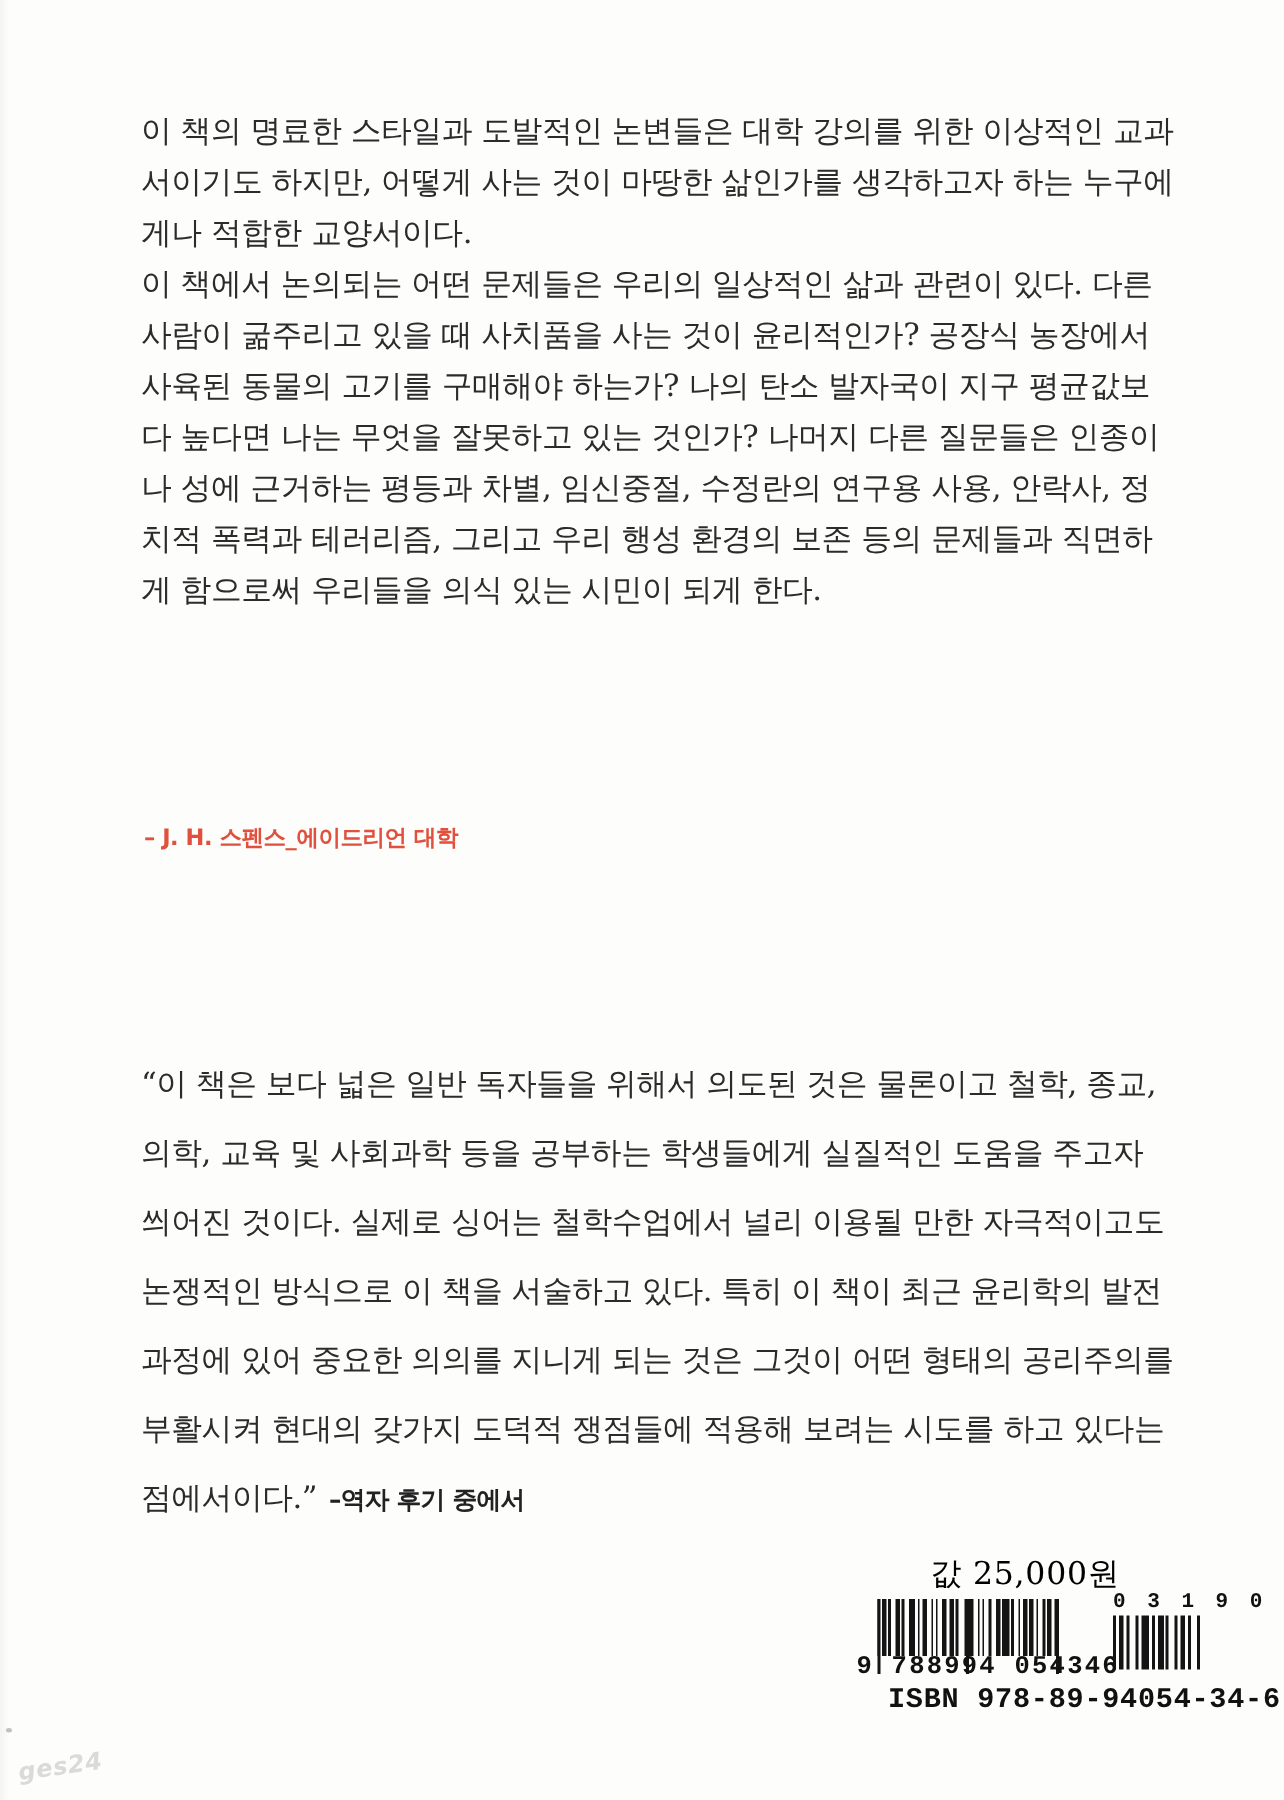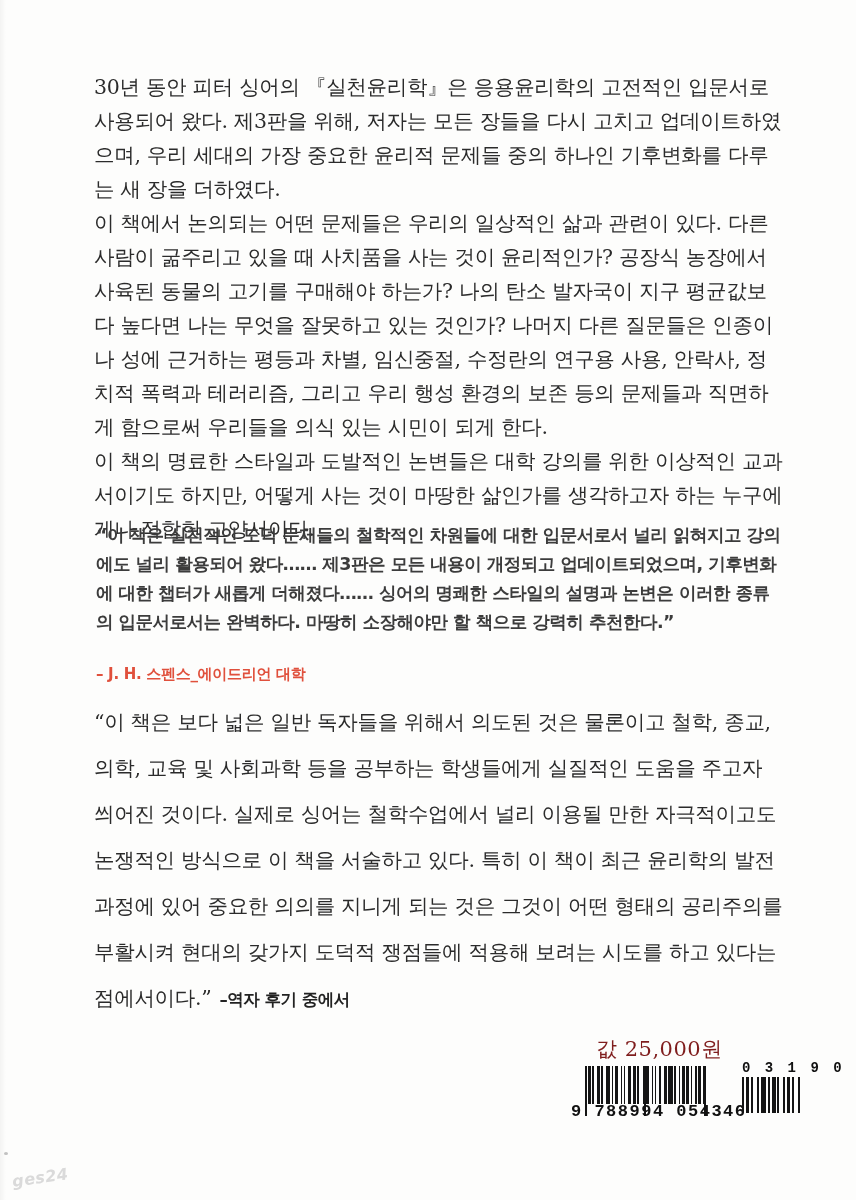--- a/index.html
+++ b/index.html
@@ -40,22 +40,22 @@
     font-size:20.5px;line-height:46px;letter-spacing:-0.3px;
   }
   .quote2 .attribution{
     font-family:"DejaVu Sans","Liberation Sans",sans-serif;
     font-size:16.5px;font-weight:700;color:#222;
     letter-spacing:-0.5px;
     margin-left:8px;
   }
   
   .price{
-    position:absolute;left:596px;top:1035px;
-    font-size:21px;color:#7f1d1d;letter-spacing:0.5px;
+    position:absolute;left:620px;top:1035px;
+    font-size:21px;color:#000000;letter-spacing:0.5px;
   }
   .barcode-main{
     position:absolute;left:585px;top:1066px;width:121px;height:54px;
   }
   .barcode-main .bars{
     position:absolute;left:0;top:0;width:121px;height:38px;
     display:flex;align-items:stretch;
   }
   .bar{background:#141414;height:100%;}
   .gap{background:transparent;height:100%;}
@@ -96,27 +96,25 @@
     position:absolute;left:4px;top:1152px;width:4px;height:3px;
     background:#9a9a9a;border-radius:50%;opacity:0.6;
   }
 </style>
 </head>
 <body>
 
 <div class="page">
 
   <div class="intro">
-    <p>30년 동안 피터 싱어의 『실천윤리학』은 응용윤리학의 고전적인 입문서로 사용되어 왔다. 제3판을 위해, 저자는 모든 장들을 다시 고치고 업데이트하였으며, 우리 세대의 가장 중요한 윤리적 문제들 중의 하나인 기후변화를 다루는 새 장을 더하였다.</p>
+    <p>이 책의 명료한 스타일과 도발적인 논변들은 대학 강의를 위한 이상적인 교과서이기도 하지만, 어떻게 사는 것이 마땅한 삶인가를 생각하고자 하는 누구에게나 적합한 교양서이다.</p>
     <p>이 책에서 논의되는 어떤 문제들은 우리의 일상적인 삶과 관련이 있다. 다른 사람이 굶주리고 있을 때 사치품을 사는 것이 윤리적인가? 공장식 농장에서 사육된 동물의 고기를 구매해야 하는가? 나의 탄소 발자국이 지구 평균값보다 높다면 나는 무엇을 잘못하고 있는 것인가? 나머지 다른 질문들은 인종이나 성에 근거하는 평등과 차별, 임신중절, 수정란의 연구용 사용, 안락사, 정치적 폭력과 테러리즘, 그리고 우리 행성 환경의 보존 등의 문제들과 직면하게 함으로써 우리들을 의식 있는 시민이 되게 한다.</p>
-    <p>이 책의 명료한 스타일과 도발적인 논변들은 대학 강의를 위한 이상적인 교과서이기도 하지만, 어떻게 사는 것이 마땅한 삶인가를 생각하고자 하는 누구에게나 적합한 교양서이다.</p>
   </div>
 
   <div class="quote1">
-    <div>“이 책은 실천적인 도덕 문제들의 철학적인 차원들에 대한 입문서로서 널리 읽혀지고 강의에도 널리 활용되어 왔다…… 제3판은 모든 내용이 개정되고 업데이트되었으며, 기후변화에 대한 챕터가 새롭게 더해졌다…… 싱어의 명쾌한 스타일의 설명과 논변은 이러한 종류의 입문서로서는 완벽하다. 마땅히 소장해야만 할 책으로 강력히 추천한다.”</div>
     <div class="attribution" id="q1-attr" style="color: rgb(224, 80, 60);">– J. H. 스펜스_에이드리언 대학</div>
   </div>
 
   <div class="quote2">
     <span>“이 책은 보다 넓은 일반 독자들을 위해서 의도된 것은 물론이고 철학, 종교, 의학, 교육 및 사회과학 등을 공부하는 학생들에게 실질적인 도움을 주고자 씌어진 것이다. 실제로 싱어는 철학수업에서 널리 이용될 만한 자극적이고도 논쟁적인 방식으로 이 책을 서술하고 있다. 특히 이 책이 최근 윤리학의 발전과정에 있어 중요한 의의를 지니게 되는 것은 그것이 어떤 형태의 공리주의를 부활시켜 현대의 갖가지 도덕적 쟁점들에 적용해 보려는 시도를 하고 있다는 점에서이다.”</span><span class="attribution">–역자 후기 중에서</span>
   </div>
 
   <div class="price">값 25,000원</div>
 
   <div class="barcode-main">
@@ -206,17 +204,18 @@
         <span class="bar" style="width: 1.87097px;"></span>
         <span class="gap" style="width: 1.87097px;"></span>
         <span class="bar" style="width: 3.74194px;"></span>
         <span class="gap" style="width: 1.87097px;"></span>
         <span class="bar" style="width: 1.87097px;"></span>
         <span class="gap" style="width: 3.74194px;"></span>
         <span class="bar" style="width: 1.87097px;"></span>
       </div>
   </div>
 
+  <div class="isbn">ISBN 978-89-94054-34-6</div>
 
   <div class="watermark">ges24</div>
   <div class="speck"></div>
 
 </div>
 
 </body></html>

